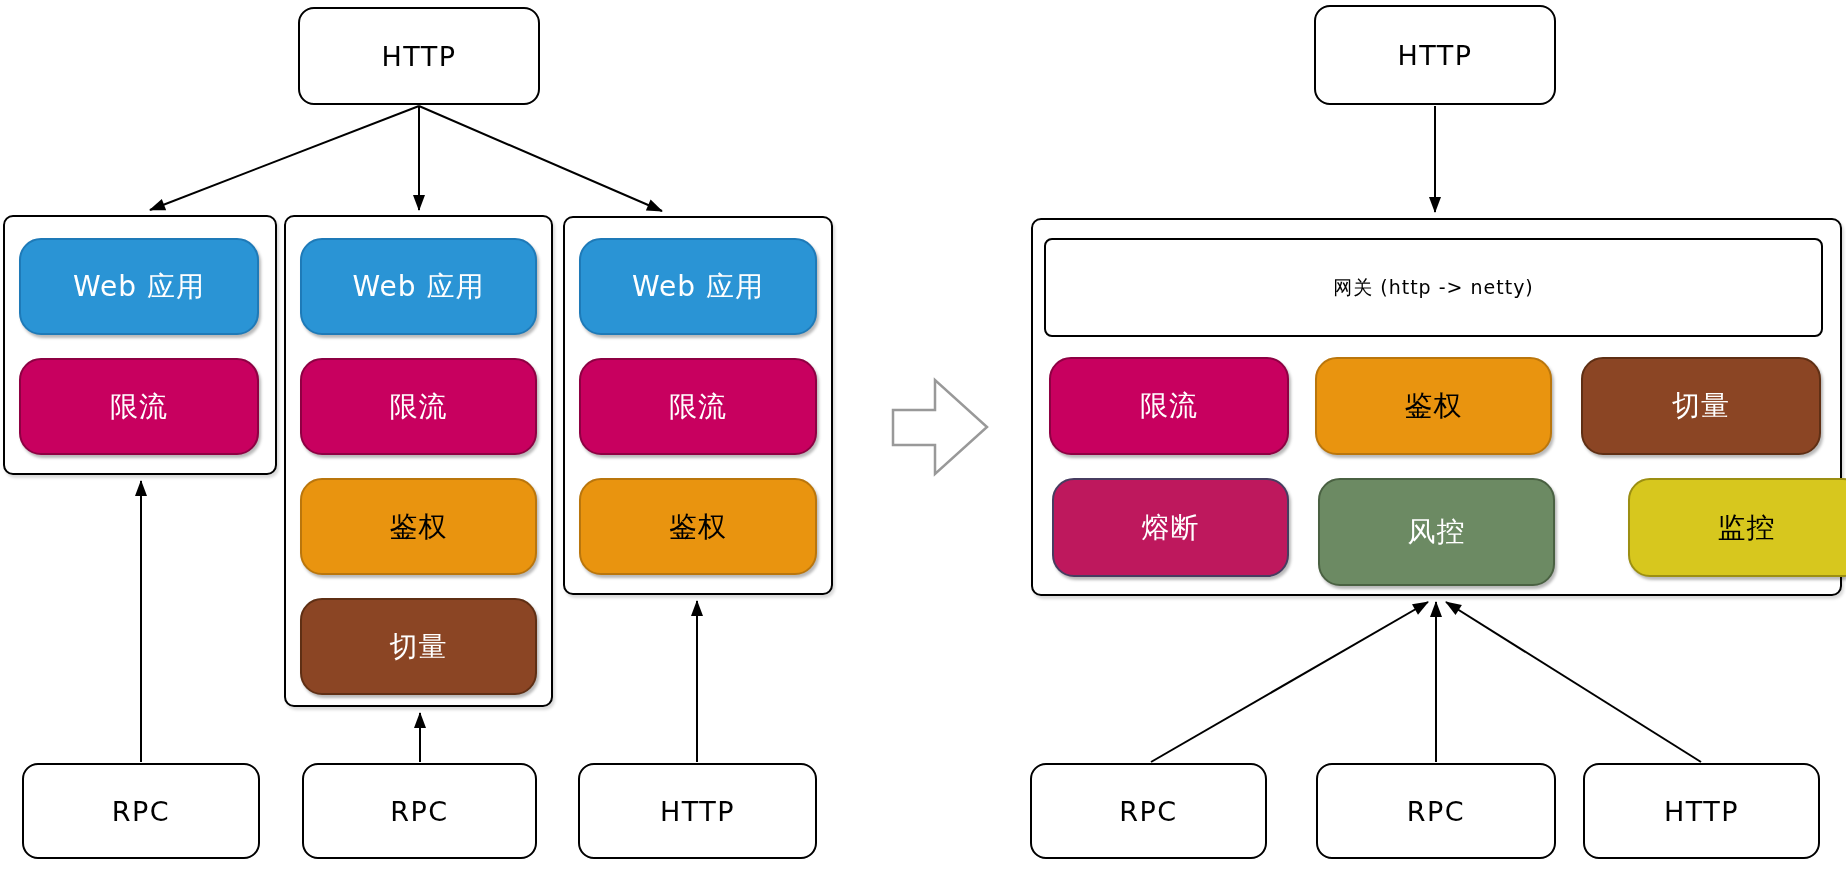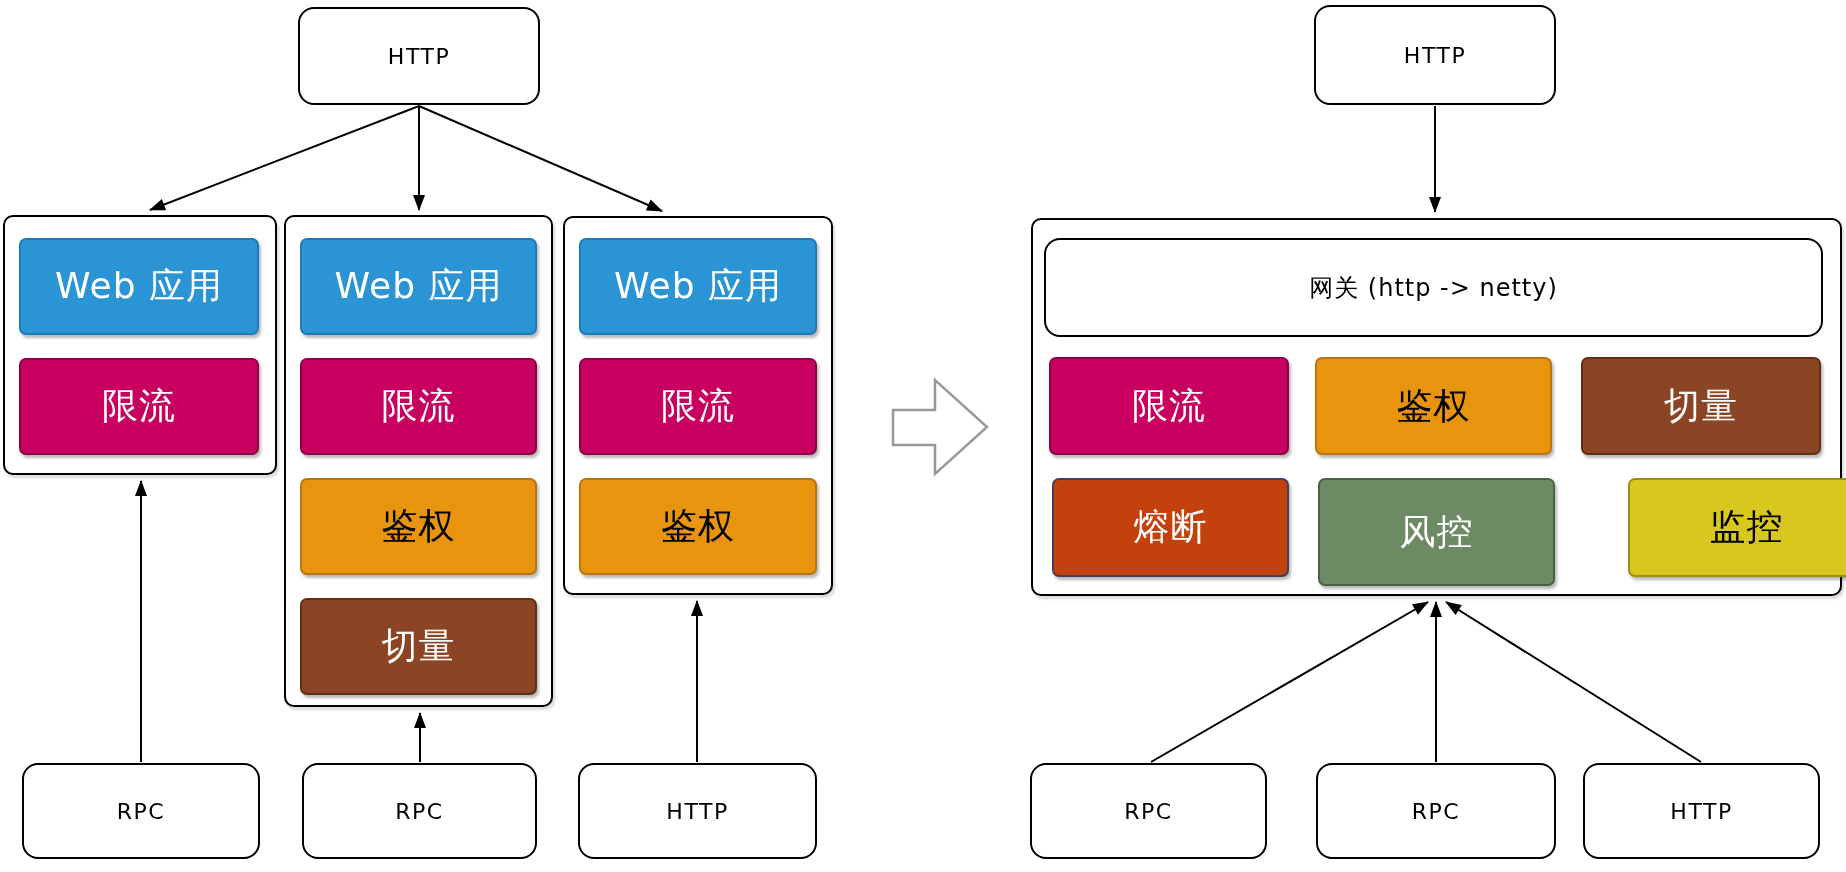--- a/index.html
+++ b/index.html
@@ -17,44 +17,44 @@
     align-items: center;
     justify-content: center;
     box-sizing: border-box;
     text-align: center;
     white-space: nowrap;
   }
   .plain {
     background: #ffffff;
     border: 2.5px solid #000000;
     border-radius: 16px;
-    font-size: 22px;
+    font-size: 27px;
     letter-spacing: 1.5px;
     color: #000000;
   }
   .container-box {
     position: absolute;
     background: #ffffff;
     border: 2.5px solid #000000;
     border-radius: 10px;
     box-sizing: border-box;
     box-shadow: 2px 3px 3px rgba(0,0,0,0.15);
   }
   .module {
     border: 2px solid;
-    border-radius: 7px;
-    font-size: 36px;
+    border-radius: 22px;
+    font-size: 28px;
     letter-spacing: 1px;
     box-shadow: 2px 3px 3px rgba(0,0,0,0.28);
   }
   .gateway {
     background: #ffffff;
     border: 2px solid #000000;
-    border-radius: 16px;
-    font-size: 24px;
+    border-radius: 8px;
+    font-size: 19px;
     letter-spacing: 1px;
     color: #000000;
   }
   svg.wires {
     position: absolute;
     left: 0; top: 0;
     width: 1846px; height: 872px;
     pointer-events: none;
   }
 </style>
@@ -88,21 +88,21 @@
   <div class="node plain" style="left:578px; top:763px; width:239px; height:96px;">HTTP</div>
 
   <div class="node plain" style="left:1314px; top:5px; width:242px; height:100px;">HTTP</div>
 
   <div class="node gateway" style="left:1044px; top:238px; width:779px; height:99px;">网关 (http -&gt; netty)</div>
 
   <div class="node module" style="left: 1049px; top: 357px; width: 240px; height: 98px; background-color: rgb(200, 0, 95); border-color: rgb(142, 0, 67); color: rgb(255, 255, 255);">限流</div>
   <div class="node module" style="left: 1315px; top: 357px; width: 237px; height: 98px; background-color: rgb(233, 148, 15); border-color: rgb(186, 118, 12); color: rgb(0, 0, 0);">鉴权</div>
   <div class="node module" style="left: 1581px; top: 357px; width: 240px; height: 98px; background-color: rgb(139, 69, 36); border-color: rgb(95, 47, 20); color: rgb(255, 255, 255);">切量</div>
 
-  <div class="node module" style="left: 1052px; top: 478px; width: 237px; height: 99px; background-color: #c2410c; border-color: rgb(71, 60, 96); color: rgb(255, 255, 255);">熔断</div>
+  <div class="node module" style="left: 1052px; top: 478px; width: 237px; height: 99px; background-color: #be185d; border-color: rgb(71, 60, 96); color: rgb(255, 255, 255);">熔断</div>
   <div class="node module" style="left: 1318px; top: 478px; width: 237px; height: 108px; background-color: rgb(108, 138, 99); border-color: rgb(74, 97, 66); color: rgb(255, 255, 255);">风控</div>
   <div class="node module" style="left: 1584px; top: 478px; width: 237px; height: 99px; background-color: rgb(215, 199, 30); border-color: rgb(156, 143, 18); color: rgb(0, 0, 0); margin-left: 44px;">监控</div>
 
   <div class="node plain" style="left:1030px; top:763px; width:237px; height:96px;">RPC</div>
   <div class="node plain" style="left:1316px; top:763px; width:240px; height:96px;">RPC</div>
   <div class="node plain" style="left:1583px; top:763px; width:237px; height:96px;">HTTP</div>
 
   <svg class="wires" viewBox="0 0 1846 872">
     <defs>
       <marker id="ah" markerUnits="userSpaceOnUse" markerWidth="18" markerHeight="14" refX="16" refY="7" orient="auto">

